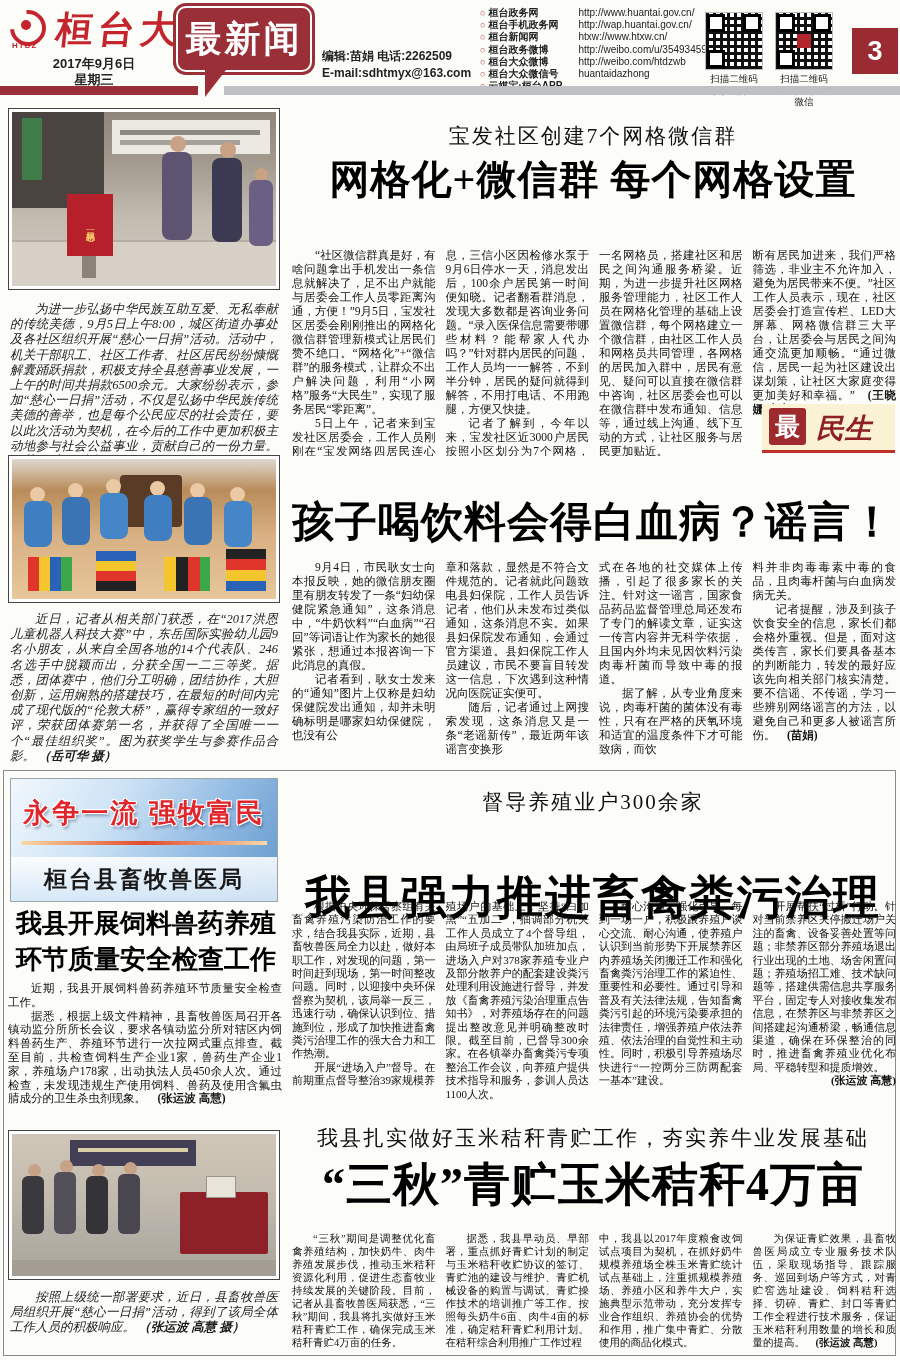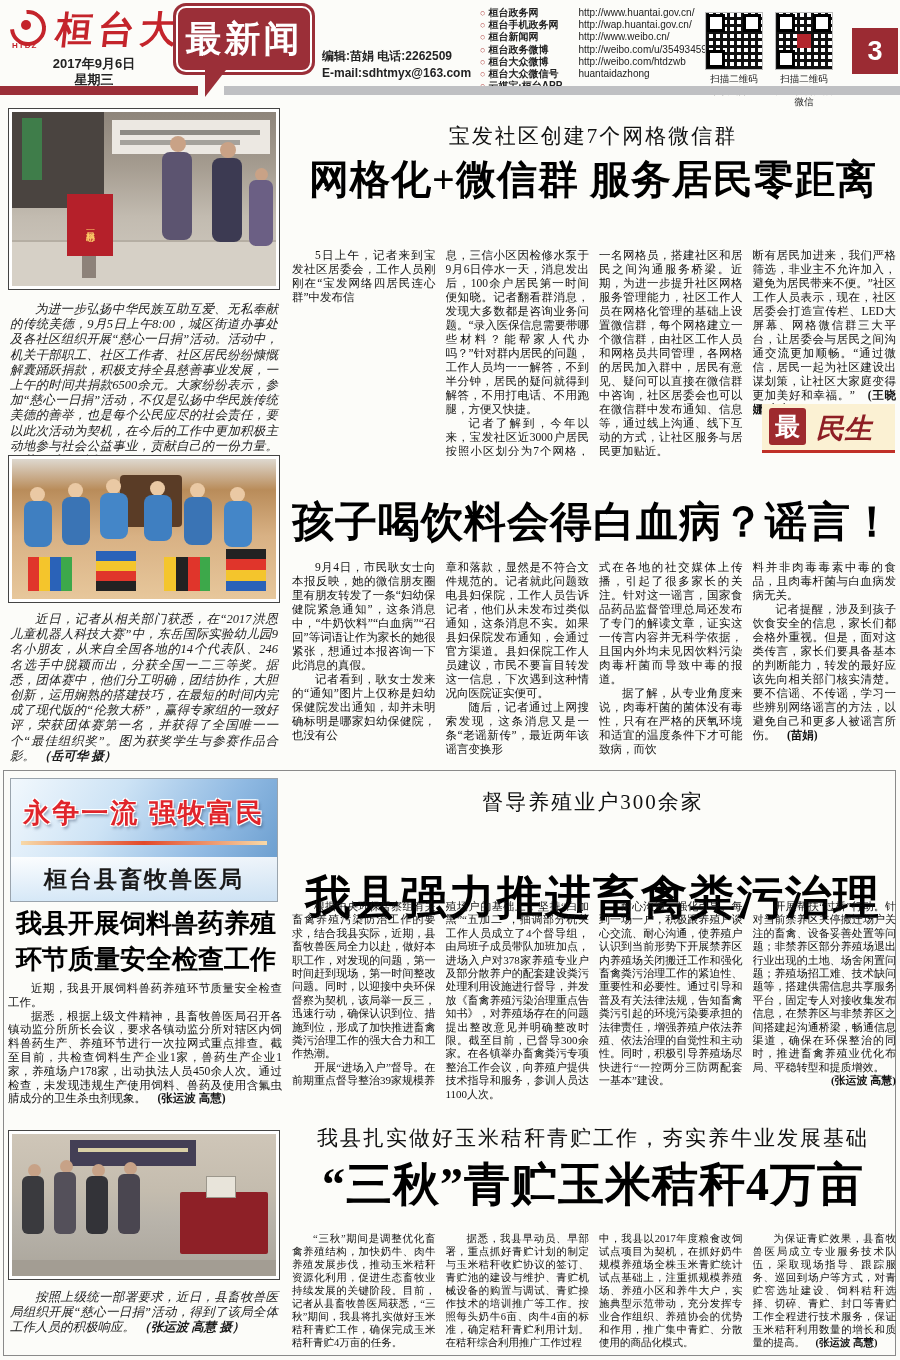--- a/index.html
+++ b/index.html
@@ -105,21 +105,21 @@
   <div class="abs bubble-tail"></div>
 
   <div class="abs editor">
     <div>编辑:苗娟  电话:2262509</div>
     <div>E-mail:sdhtmyx@163.com</div>
   </div>
 
   <div class="abs links">
     <div class="row"><span class="dot">○</span><span class="lname">桓台政务网</span><span class="lurl">http://www.huantai.gov.cn/</span></div>
     <div class="row"><span class="dot">○</span><span class="lname">桓台手机政务网</span><span class="lurl">http://wap.huantai.gov.cn/</span></div>
-    <div class="row"><span class="dot">○</span><span class="lname">桓台新闻网</span><span class="lurl">http://www.weibo.cn/</span></div>
+    <div class="row"><span class="dot">○</span><span class="lname">桓台新闻网</span><span class="lurl">htxw://www.htxw.cn/</span></div>
     <div class="row"><span class="dot">○</span><span class="lname">桓台政务微博</span><span class="lurl">http://weibo.com/u/3549345991</span></div>
     <div class="row"><span class="dot">○</span><span class="lname">桓台大众微博</span><span class="lurl">http://weibo.com/htdzwb</span></div>
     <div class="row"><span class="dot">○</span><span class="lname">桓台大众微信号</span><span class="lurl">huantaidazhong</span></div>
     <div class="row"><span class="dot">○</span><span class="lname">云媒宝·桓台APP</span><span class="lurl"></span></div>
   </div>
 
   <div class="abs qrbox" style="left:703px;">
     <div class="qr">
       <div class="fp tl"></div>
         <div class="fp tr"></div>
@@ -168,23 +168,24 @@
       <div class="s" style="left:200px;top:46px;width:30px;height:84px;background:#3c3a52;border-radius:8px;"></div>
       <div class="s head" style="left:243px;top:56px;width:13px;height:13px;background:#c9a286;"></div>
       <div class="s" style="left:237px;top:68px;width:24px;height:66px;background:#6b5f84;border-radius:7px;"></div>
     </div>
   </div>
   <div class="abs cap" style="left:10px;top:302px;width:268px;">
     <p><span>为进一步弘扬中华民族互助互爱、无私奉献的传统美德，9月5日上午8:00，城区街道办事处及各社区组织开展“慈心一日捐”活动。活动中，机关干部职工、社区工作者、社区居民纷纷慷慨解囊踊跃捐款，积极支持全县慈善事业发展，一上午的时间共捐款6500余元。大家纷纷表示，参加“慈心一日捐”活动，不仅是弘扬中华民族传统美德的善举，也是每个公民应尽的社会责任，要以此次活动为契机，在今后的工作中更加积极主动地参与社会公益事业，贡献自己的一份力量。</span> <span class="by">（苗娟 李欣岳 摄）</span></p>
   </div>
 
   <div class="abs kicker" style="left:290px;top:122px;width:606px;">宝发社区创建7个网格微信群</div>
-  <div class="abs bigtitle" style="left:290px;top:152px;width:606px;font-size:40px;letter-spacing:1px;">网格化+微信群 服务居民零距离</div>
+  <div class="abs bigtitle" style="left:290px;top:152px;width:606px;font-size:40px;letter-spacing:1px;">网格化+微信群 每个网格设置</div>
   <div class="abs body4" style="left:292px;top:248px;width:604px;height:208px;">
     <div class="col">
+      <p class="ind">“社区微信群真是好，有啥问题拿出手机发出一条信息就解决了，足不出户就能与居委会工作人员零距离沟通，方便！”9月5日，宝发社区居委会刚刚推出的网格化微信群管理新模式让居民们赞不绝口。“网格化”+“微信群”的服务模式，让群众不出户解决问题，利用“小网格”服务“大民生”，实现了服务居民“零距离”。</p>
       <p class="ind">5日上午，记者来到宝发社区居委会，工作人员刚刚在“宝发网络四居民连心群”中发布信</p>
     </div>
     <div class="col">
       <p>息，三信小区因检修水泵于9月6日停水一天，消息发出后，100余户居民第一时间便知晓。记者翻看群消息，发现大多数都是咨询业务问题。“录入医保信息需要带哪些材料？能帮家人代办吗？”针对群内居民的问题，工作人员均一一解答，不到半分钟，居民的疑问就得到解答，不用打电话、不用跑腿，方便又快捷。</p>
       <p class="ind">记者了解到，今年以来，宝发社区近3000户居民按照小区划分为7个网格，每个网格设置</p>
     </div>
     <div class="col">
       <p>一名网格员，搭建社区和居民之间沟通服务桥梁。近期，为进一步提升社区网格服务管理能力，社区工作人员在网格化管理的基础上设置微信群，每个网格建立一个微信群，由社区工作人员和网格员共同管理，各网格的居民加入群中，居民有意见、疑问可以直接在微信群中咨询，社区居委会也可以在微信群中发布通知、信息等，通过线上沟通、线下互动的方式，让社区服务与居民更加贴近。</p>
 
     </div>

